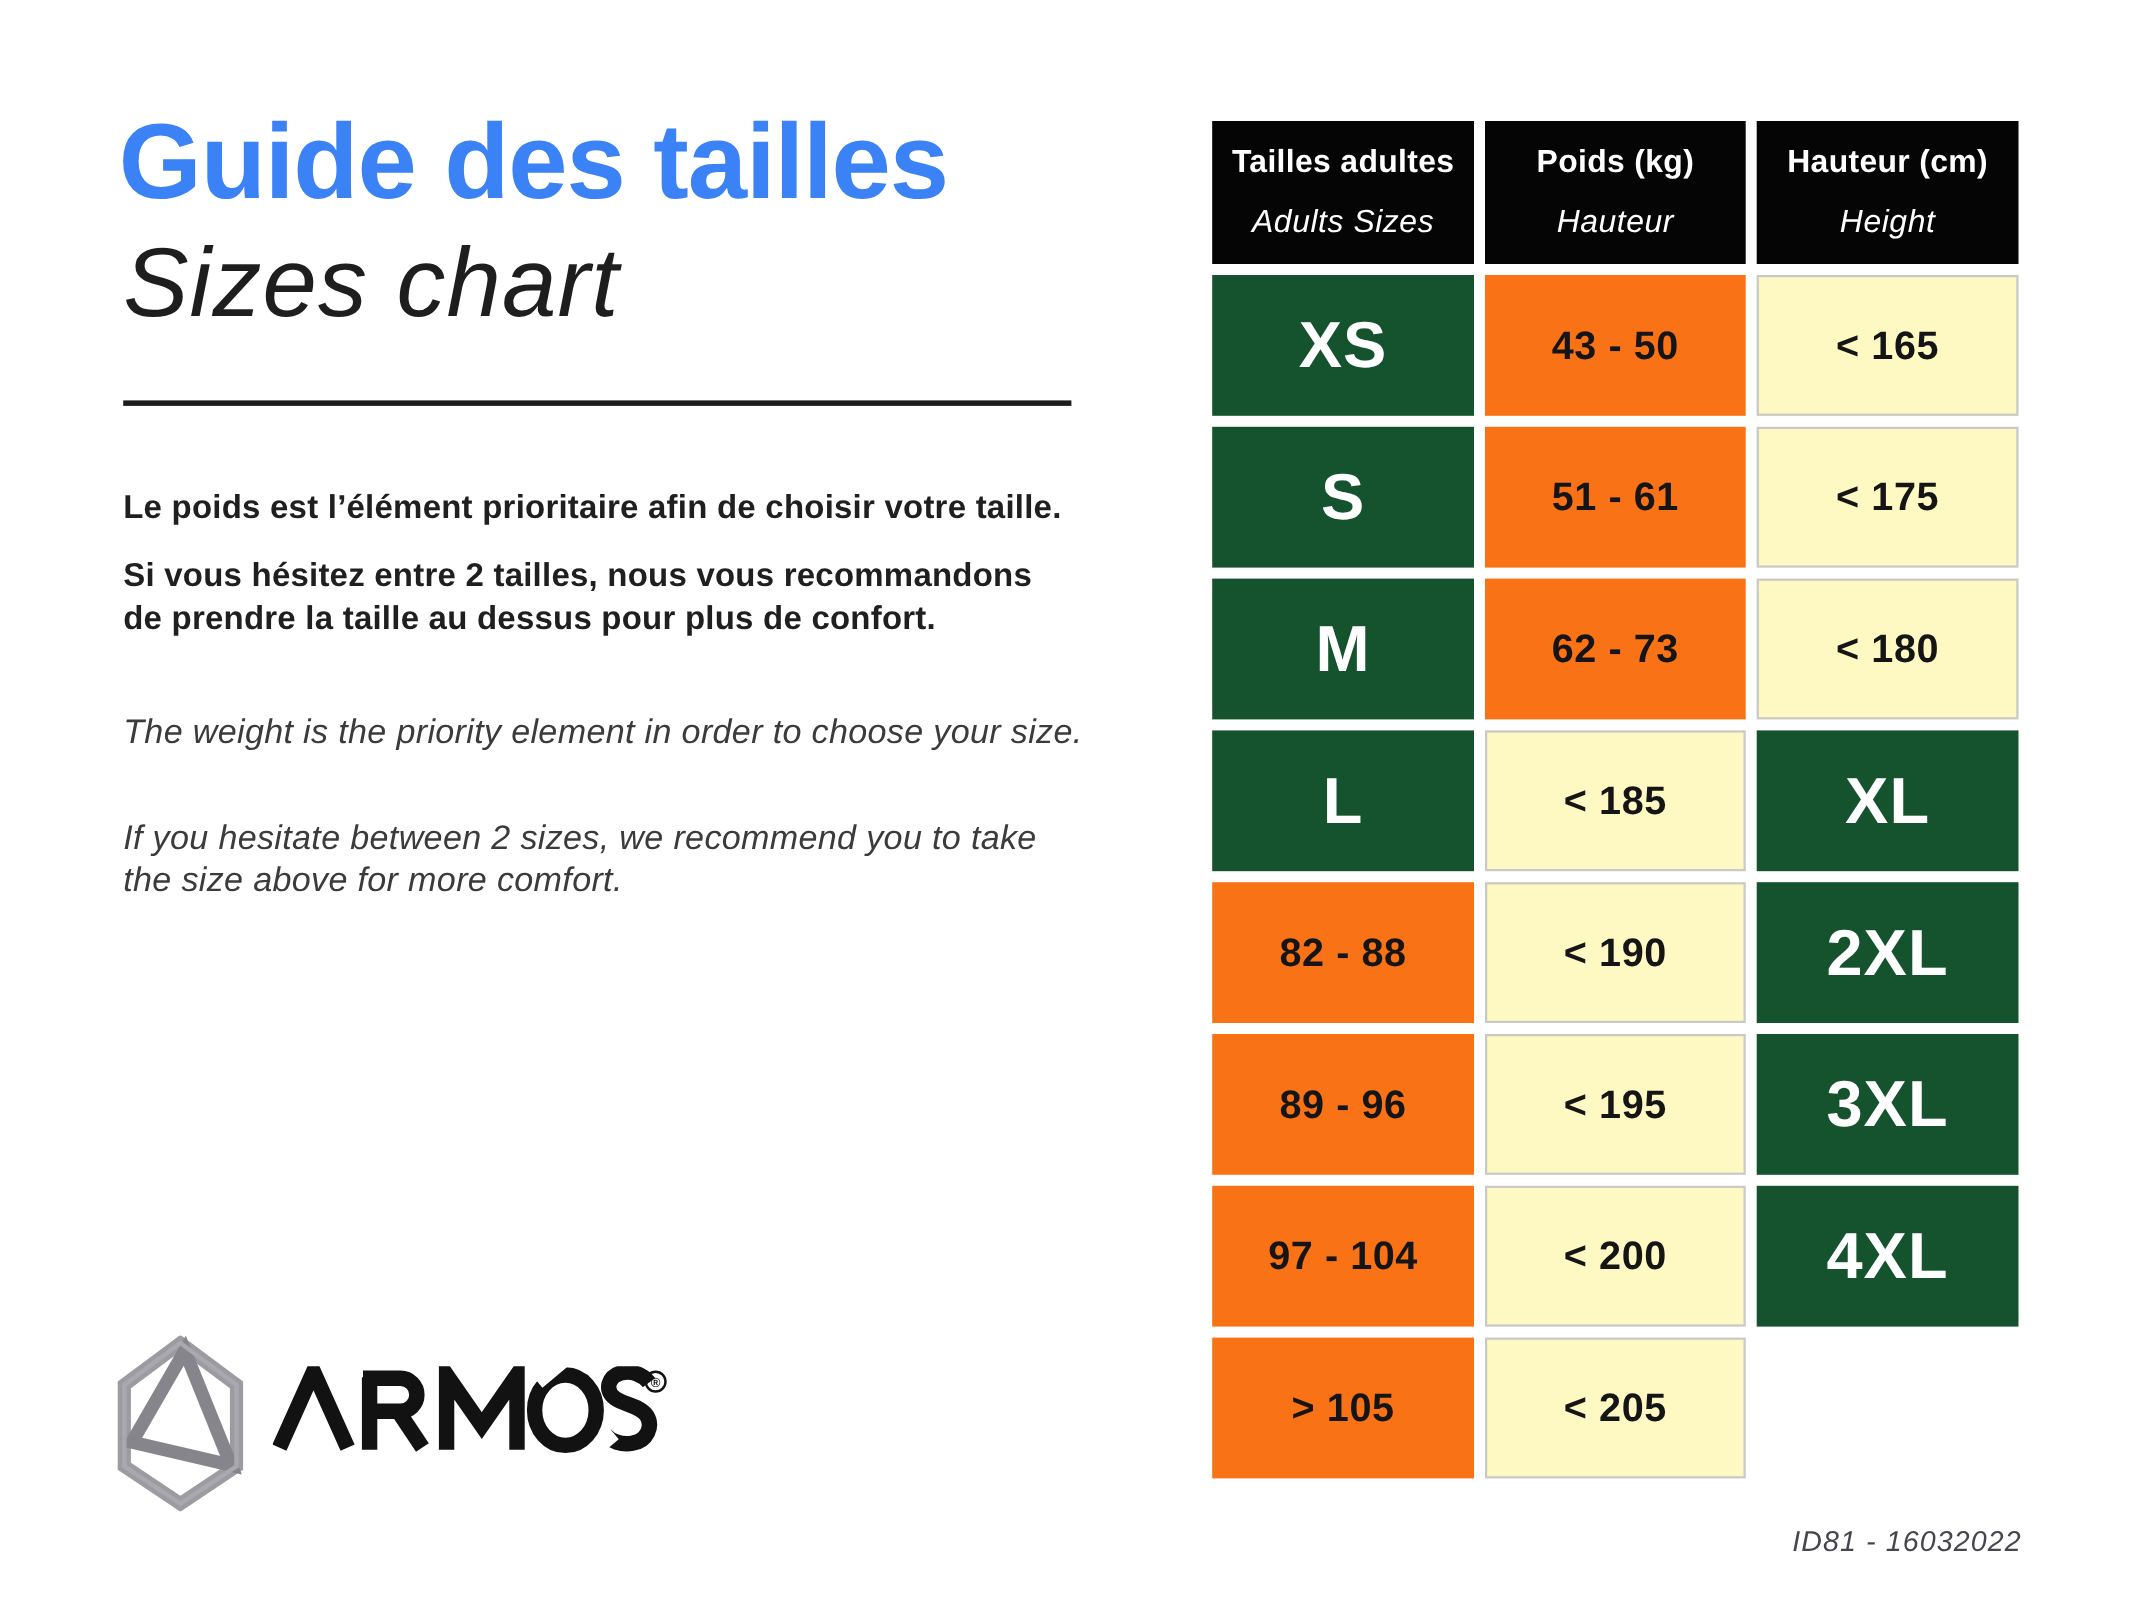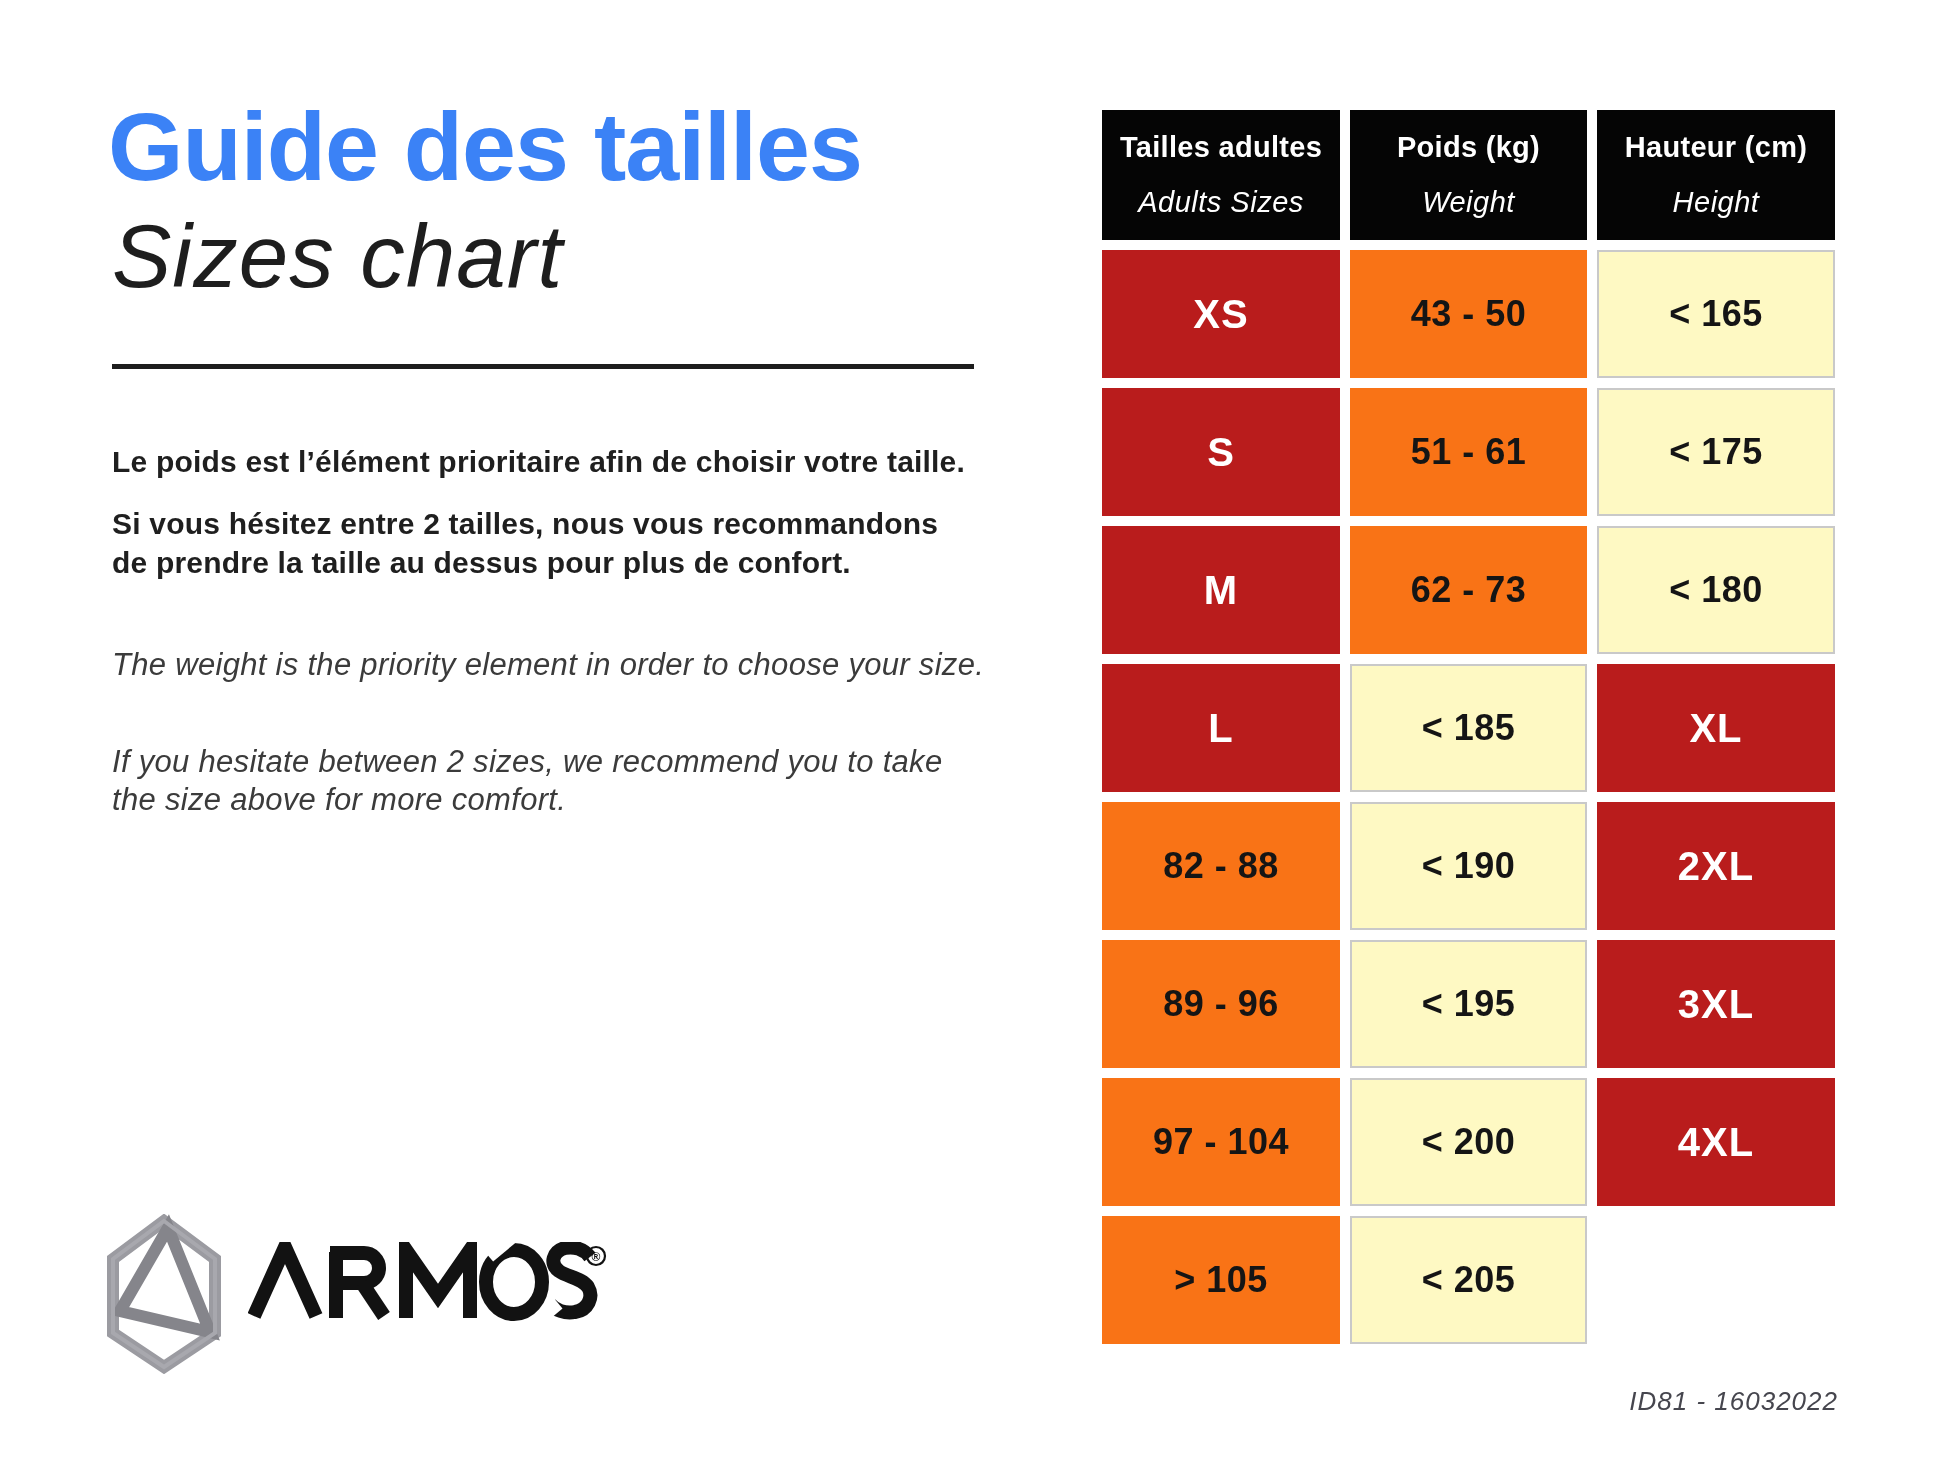--- a/index.html
+++ b/index.html
@@ -25,21 +25,21 @@
 
   
   .size-table { left:1102px; top:110px; display:grid;
                 grid-template-columns:238px 237px 238px;
                 grid-template-rows:130px repeat(8,128px);
                 column-gap:10px; row-gap:10px; }
   .cell { display:flex; align-items:center; justify-content:center; text-align:center; }
   .cell-head { background:#050505; color:#fff; flex-direction:column; gap:22px; }
   .head-fr { font-size:29px; font-weight:700; letter-spacing:.3px; }
   .head-en { font-size:29px; font-weight:300; font-style:italic; letter-spacing:.5px; }
-  .cell-size   { background:#b91c1c; color:#fff; font-size:40px; font-weight:700; letter-spacing:1px; }
+  .cell-size   { background:#14532d; color:#fff; font-size:59px; font-weight:700; letter-spacing:1px; }
   .cell-weight { background:#f97316; color:#151515; font-size:36px; font-weight:600; letter-spacing:.5px; }
   .cell-height { background:#fef9c3; border:2px solid #c9c9c9; color:#151515;
                  font-size:36px; font-weight:600; letter-spacing:.5px; }
 
   
   .logo-hex { left:106px; top:1214px; }
   .logo-wordmark { left:248px; top:1242px; }
   .logo-reg { left:584px; top:1244px; }
 
   
@@ -61,21 +61,21 @@
 the size above for more comfort.</p>
 
 <div class="abs size-table">
 
   <div class="cell cell-head">
     <span class="head-fr">Tailles adultes</span>
     <span class="head-en">Adults Sizes</span>
   </div>
   <div class="cell cell-head">
     <span class="head-fr">Poids (kg)</span>
-    <span class="head-en">Weight</span>
+    <span class="head-en">Hauteur</span>
   </div>
   <div class="cell cell-head">
     <span class="head-fr">Hauteur (cm)</span>
     <span class="head-en">Height</span>
   </div>
 
   <div class="cell cell-size">XS</div>
   <div class="cell cell-weight">43 - 50</div>
   <div class="cell cell-height">&lt; 165</div>
 

